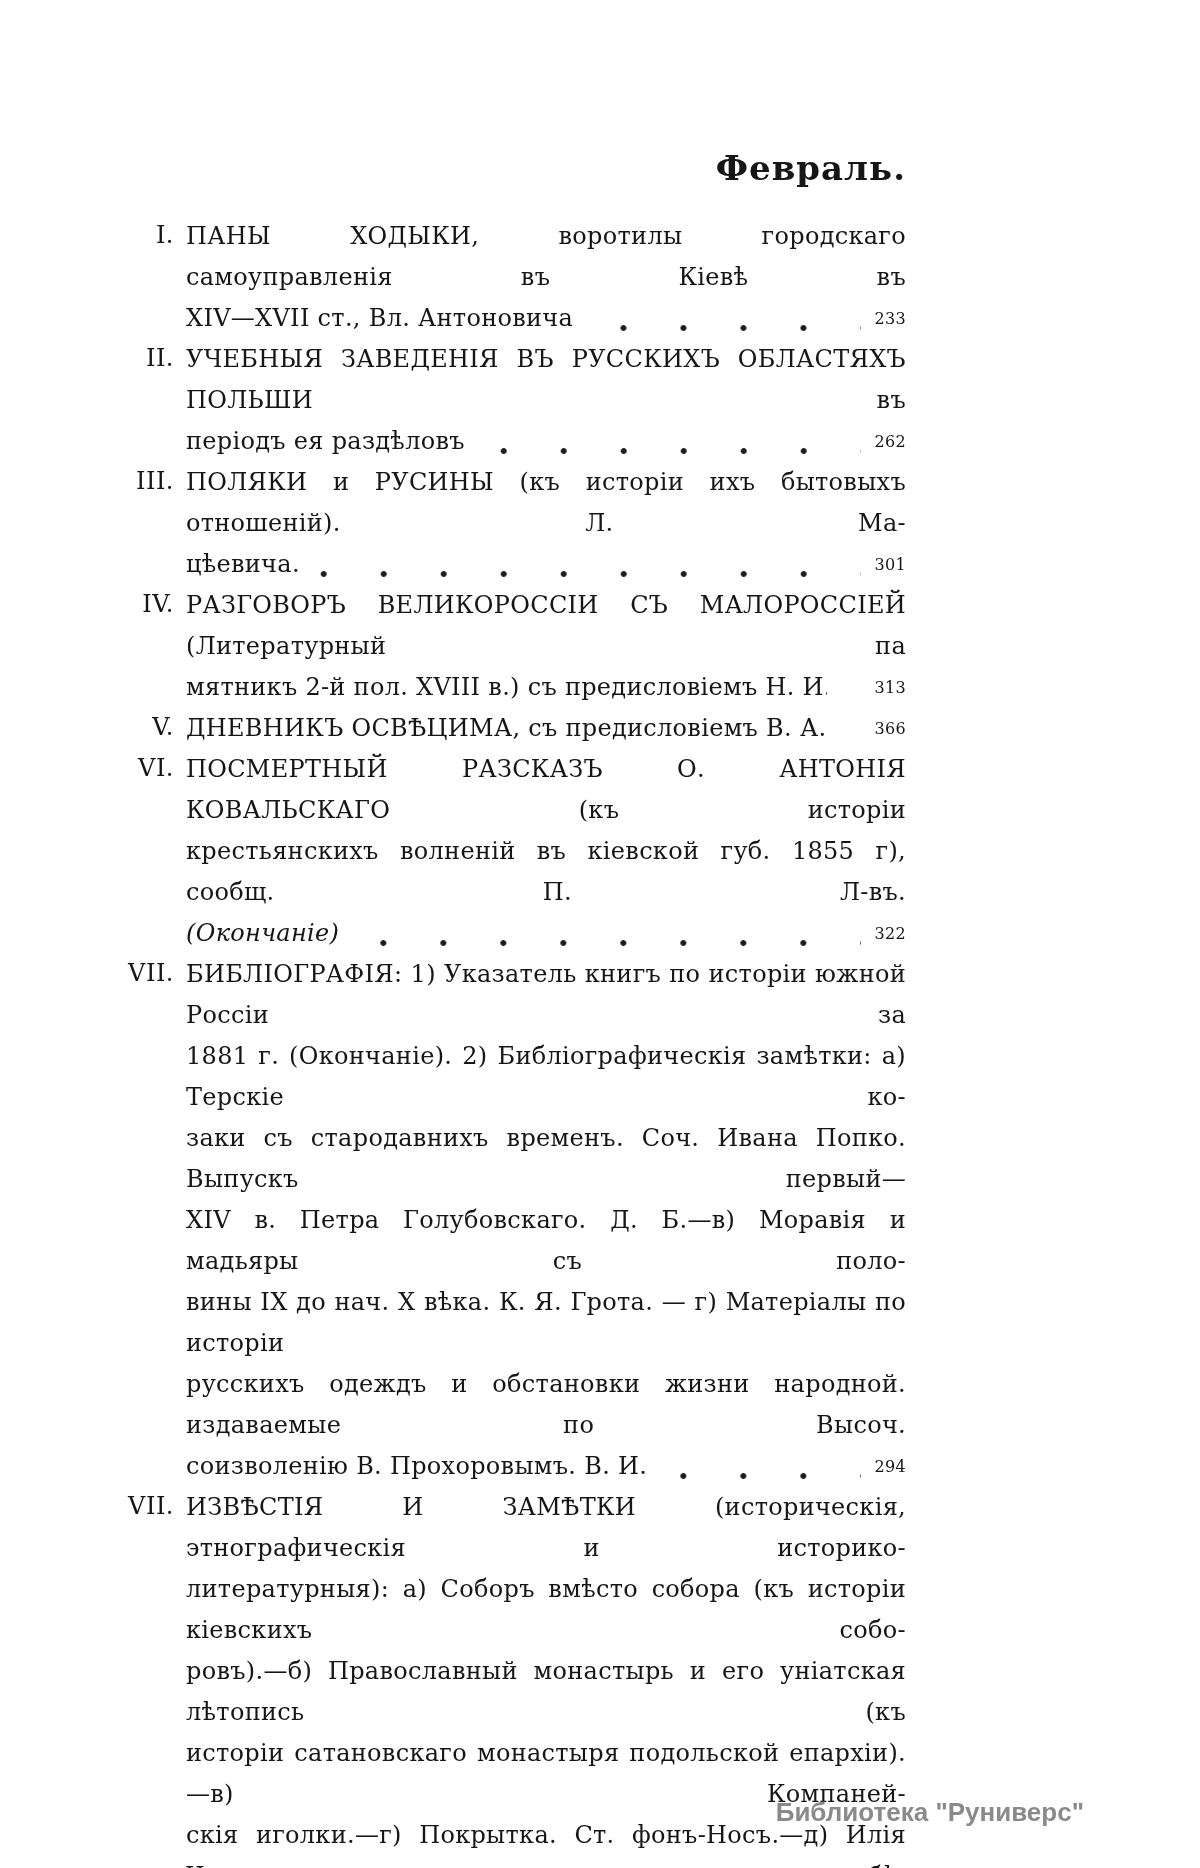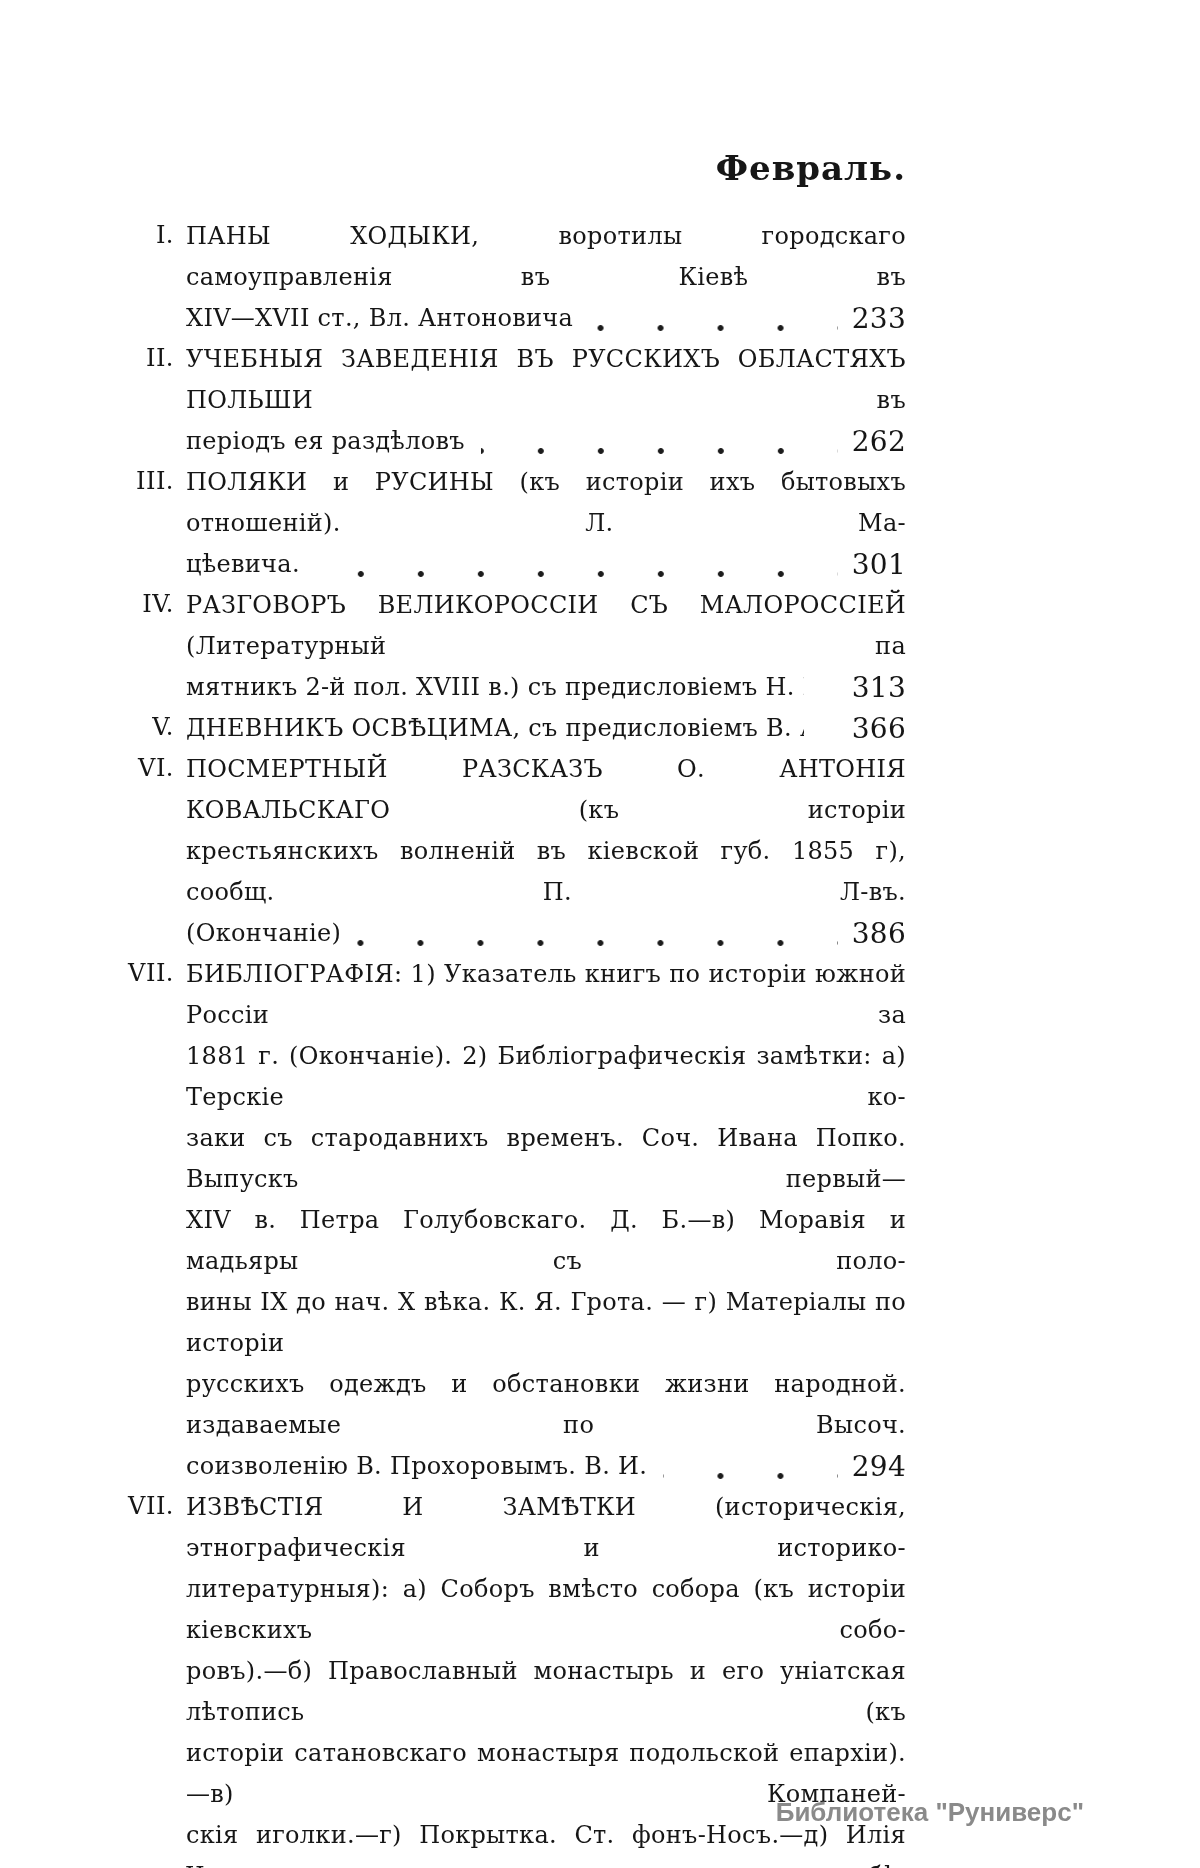--- a/index.html
+++ b/index.html
@@ -71,24 +71,24 @@
     align-self: flex-end;
     height: 8px;
     margin: 0 14px 7px 16px;
     background-image: radial-gradient(circle at 3px 4px, #1c1c1c 2.5px, rgba(0,0,0,0) 3.3px);
     background-size: 60px 8px;
     background-repeat: repeat-x;
     background-position: right bottom;
   }
   .pgnum {
     flex: 0 0 auto;
-    font-size: 28px;
+    font-size: 16px;
     white-space: nowrap;
   }
-  .italic { }
+  .italic { font-style: italic; }
   .watermark {
     position: absolute;
     top: 1797px;
     right: 116px;
     font-family: "Liberation Sans", "DejaVu Sans", sans-serif;
     font-size: 26px;
     font-weight: bold;
     color: #8a8a8a;
   }
 </style>
@@ -159,21 +159,21 @@
   </div>
 
   <div class="entry">
     <span class="num">VI.</span>
     <div class="ebody">
       <div class="line fill">ПОСМЕРТНЫЙ РАЗСКАЗЪ О. АНТОНІЯ КОВАЛЬСКАГО (къ исторіи</div>
       <div class="line fill">крестьянскихъ волненій въ кіевской губ. 1855 г), сообщ. П. Л-въ.</div>
       <div class="line pageline">
         <span class="ltext italic">(Окончаніе)</span>
         <span class="leader"></span>
-        <span class="pgnum">386</span>
+        <span class="pgnum">322</span>
       </div>
     </div>
   </div>
 
   <div class="entry">
     <span class="num">VII.</span>
     <div class="ebody">
       <div class="line fill">БИБЛІОГРАФІЯ: 1) Указатель книгъ по исторіи южной Россіи за</div>
       <div class="line fill">1881 г. (Окончаніе). 2) Библіографическія замѣтки: а) Терскіе ко-</div>
       <div class="line fill">заки съ стародавнихъ временъ. Соч. Ивана Попко. Выпускъ первый—</div>

